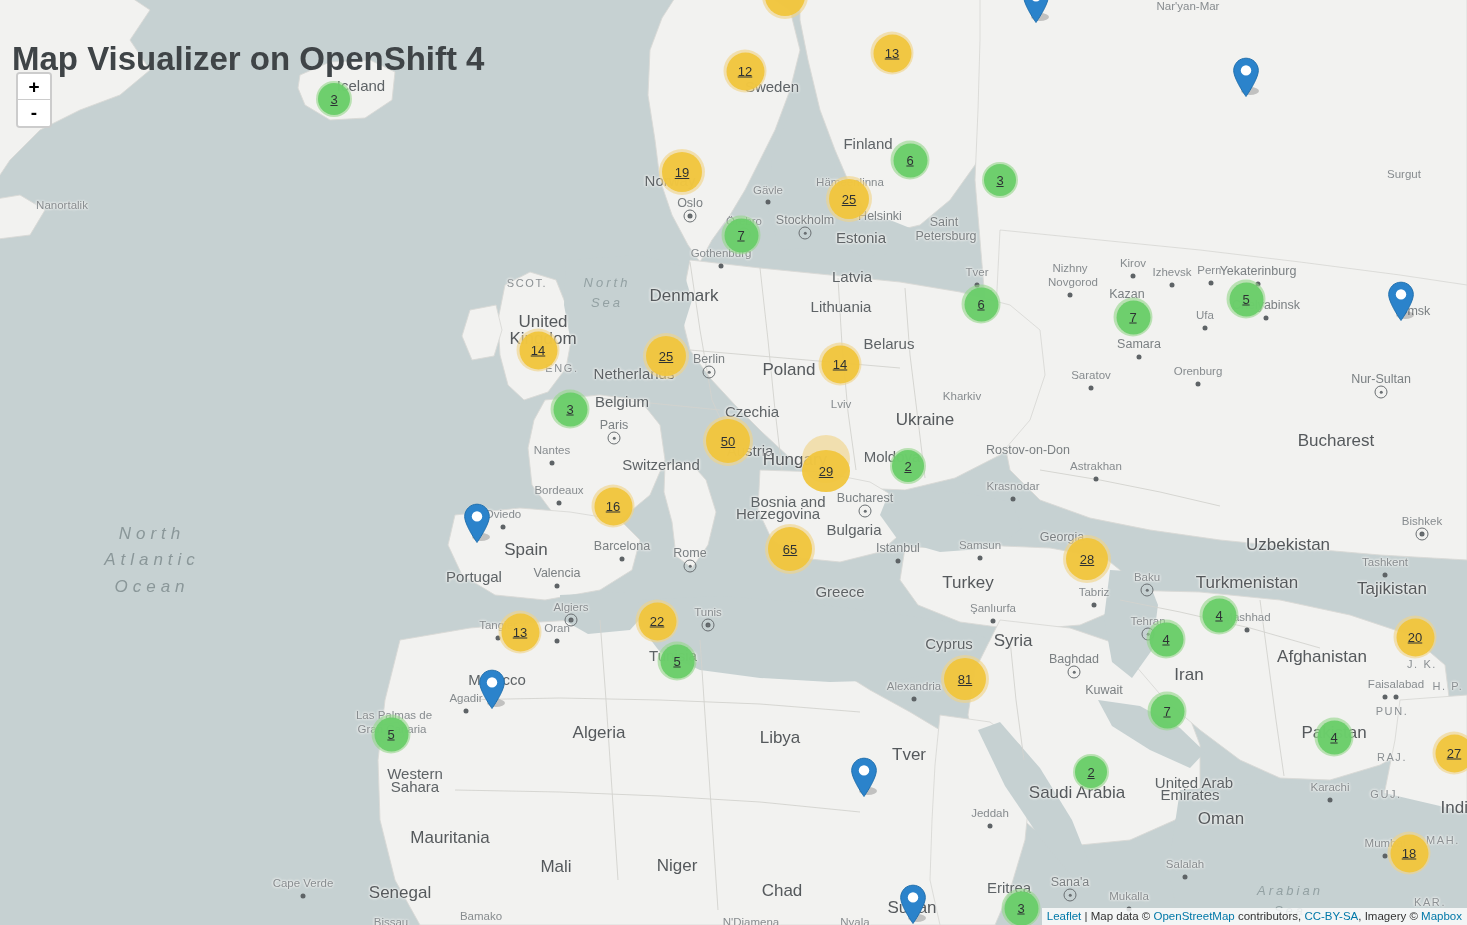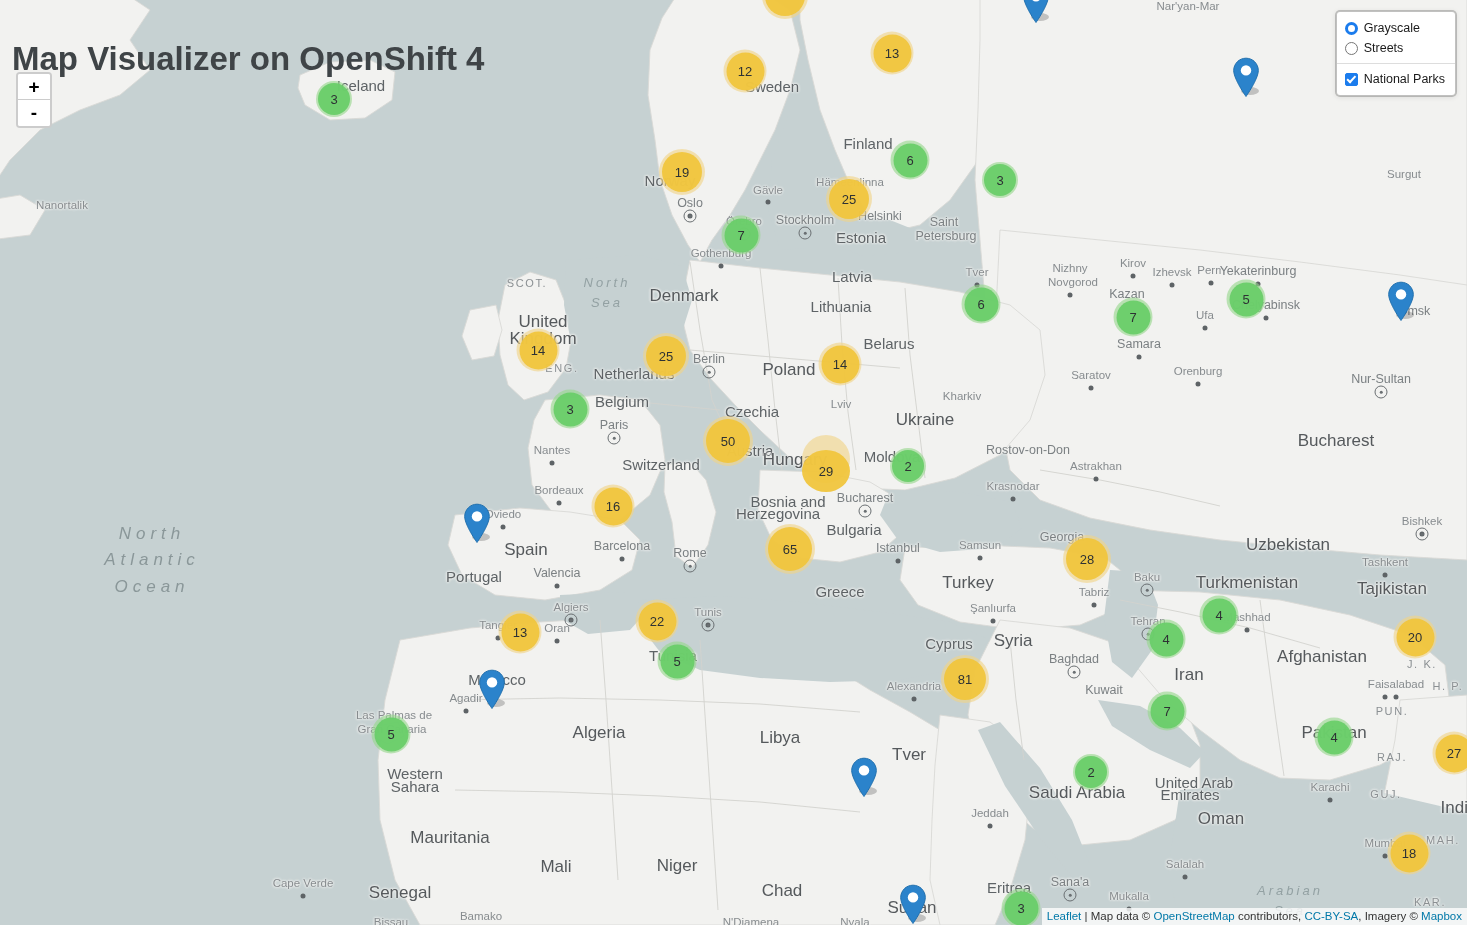--- a/index.html
+++ b/index.html
@@ -180,20 +180,21 @@
     cursor: pointer;
     z-index: 600;
   }
   .cluster .core {
     border-radius: 50%;
     display: flex;
     align-items: center;
     justify-content: center;
     font-size: 13px;
     color: #2e3234;
+    text-decoration: underline;
   }
   .cluster.small  { background: rgba(150,215,140,0.62); }
   .cluster.small .core  { background: rgba(105,205,105,0.95); }
   .cluster.medium { background: rgba(241,211,135,0.62); }
   .cluster.medium .core { background: rgba(240,197,61,0.95); }
 
   .pin {
     position: absolute;
     transform: translate(-50%, -100%);
     z-index: 700;
@@ -643,33 +644,18 @@
         </svg></div>
     </div>
 
   <h1 id="page-title">Map Visualizer on OpenShift 4</h1>
 
   <div id="zoom-control">
     <button>+</button>
     <button>-</button>
   </div>
 
-  <div id="layers-control">
-    <label class="layer-row">
-      <span class="radio-ic on"></span>
-      <span>Grayscale</span>
-    </label>
-    <label class="layer-row">
-      <span class="radio-ic"></span>
-      <span>Streets</span>
-    </label>
-    <div class="layers-sep"></div>
-    <label class="layer-row">
-      <span class="check-ic on"></span>
-      <span>National Parks</span>
-    </label>
-  </div>
 
   <div id="attribution">
     <a>Leaflet</a><span> | </span><span>Map data © </span><a>OpenStreetMap</a><span> contributors, </span><a>CC-BY-SA</a><span>, Imagery © </span><a>Mapbox</a>
   </div>
 
 </div>
 
 </body></html>

